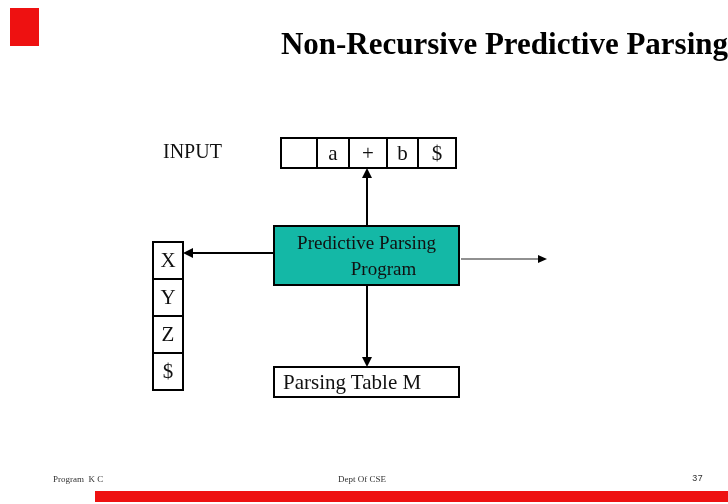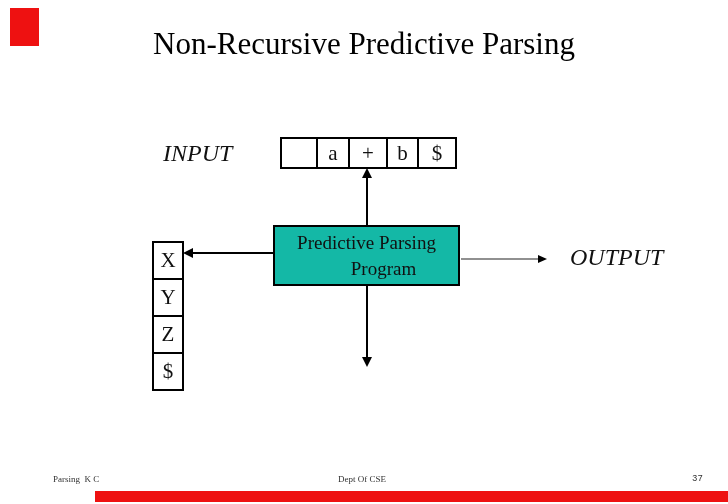--- a/index.html
+++ b/index.html
@@ -21,31 +21,30 @@
   .accent-bottom {
     position: absolute;
     left: 95px; top: 491px;
     width: 633px; height: 11px;
     background: #ee1111;
   }
   .slide-title {
     position: absolute;
     left: 0; top: 26px;
     width: 100%;
-    text-align: center;
+    text-align: right;
     font-size: 31px;
-    font-weight: normal;
+    font-weight: bold;
     color: #000000;
     letter-spacing: 0px;
   }
   .label {
     position: absolute;
-    font-size: 24px;
-    color: #111111;
-    font-style: italic;
+    font-size: 20px;
+    color: #111111;
   }
   .label-input  { left: 163px; top: 140px; }
   .label-stack  { left: 49px;  top: 258px; }
   .label-output { left: 570px; top: 244px; }
 
   
   .tape {
     position: absolute;
     left: 280px; top: 137px;
     height: 32px;
@@ -162,21 +161,20 @@
 <body>
 
 <div class="slide">
 
   <div class="accent-top"></div>
   <div class="accent-bottom"></div>
 
   <div class="slide-title">Non-Recursive Predictive Parsing</div>
 
   <div class="label label-input">INPUT</div>
-  <div class="label label-output">OUTPUT</div>
 
   <div class="tape">
     <div class="tape-cell tc0"></div>
     <div class="tape-cell tc1">a</div>
     <div class="tape-cell tc2">+</div>
     <div class="tape-cell tc3">b</div>
     <div class="tape-cell tc4">$</div>
   </div>
 
   <div class="stack">
@@ -184,30 +182,31 @@
     <div class="stack-cell">Y</div>
     <div class="stack-cell">Z</div>
     <div class="stack-cell">$</div>
   </div>
 
   <div class="program-box">
     <div class="program-line1">Predictive Parsing</div>
     <div class="program-line2">Program</div>
   </div>
 
+  <div class="table-box">Parsing Table M</div>
 
   <div class="line line-up"></div>
   <div class="head head-up"></div>
 
   <div class="line line-left"></div>
   <div class="head head-left"></div>
 
   <div class="line line-down"></div>
   <div class="head head-down"></div>
 
   <div class="line line-out"></div>
   <div class="head head-right"></div>
 
-  <div class="footer-text footer-author">Parsing  K C</div>
+  <div class="footer-text footer-author">Program  K C</div>
   <div class="footer-text footer-dept">Dept Of CSE</div>
   <div class="footer-text footer-page">37</div>
 
 </div>
 
 </body></html>

